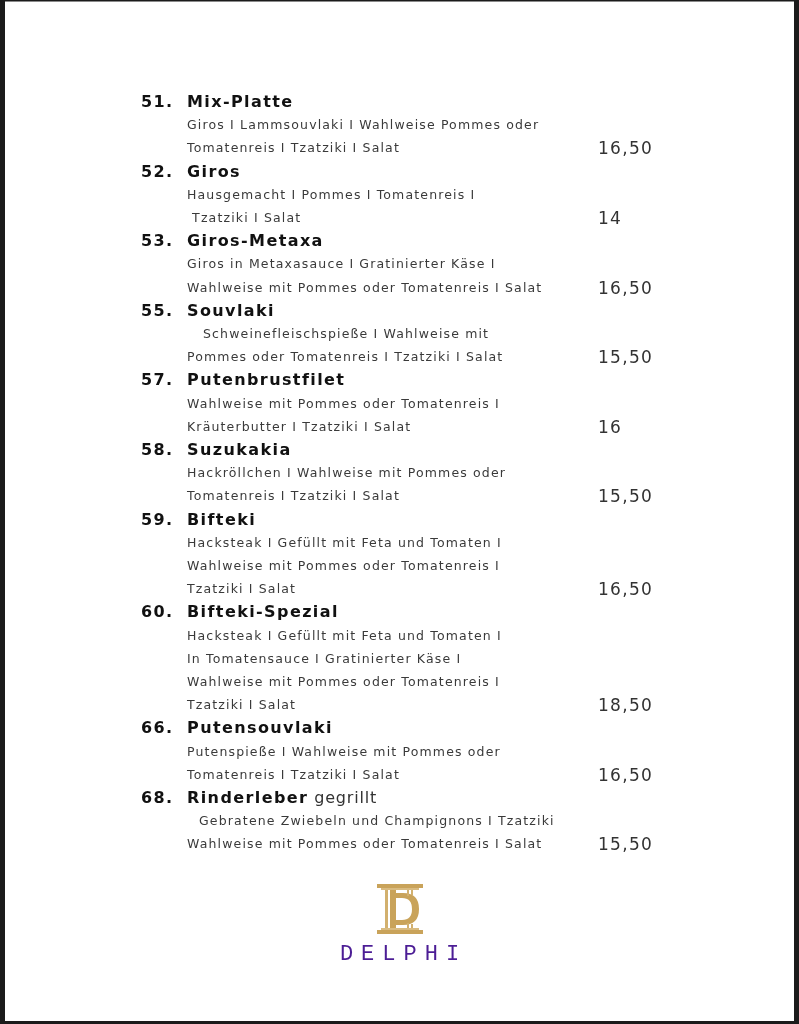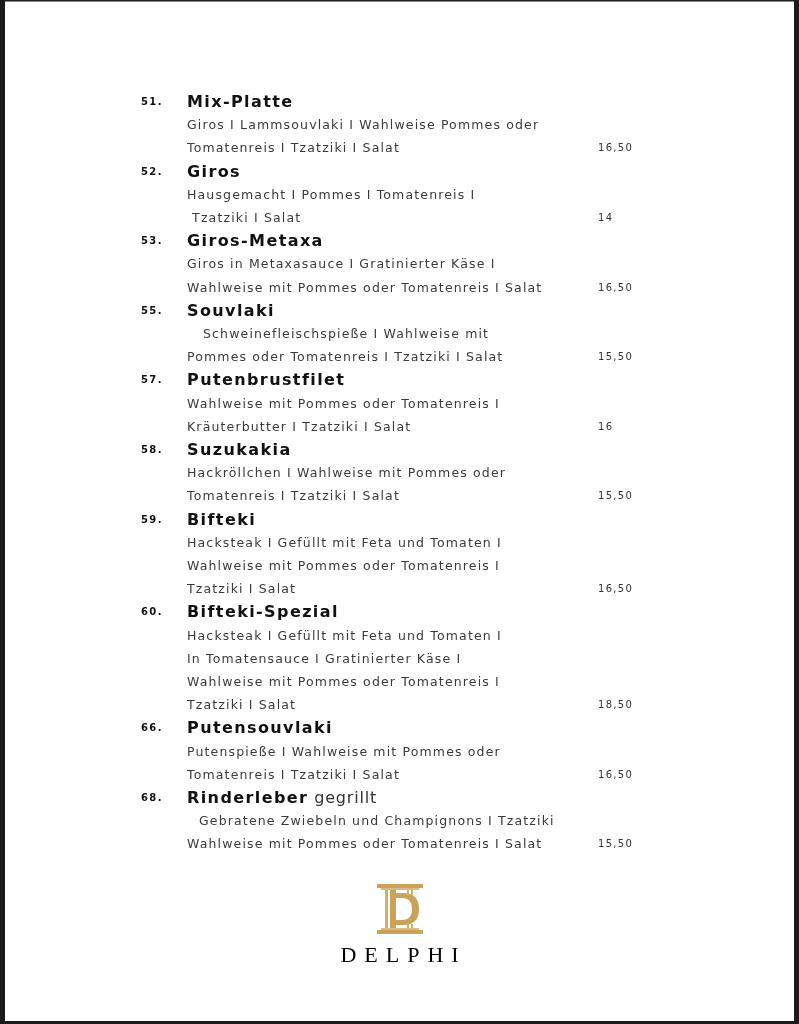--- a/index.html
+++ b/index.html
@@ -29,21 +29,21 @@
     font-size: 12.5px;
     letter-spacing: 1.1px;
     white-space: nowrap;
     color: #2a2a2a;
   }
   .num {
     position: absolute;
     left: 136px;
     font-weight: bold;
     color: #111;
-    font-size: 10px;
+    font-size: 16px;
     letter-spacing: 1.4px;
   }
   .name {
     position: absolute;
     left: 182px;
     font-weight: bold;
     color: #111;
     font-size: 16px;
     letter-spacing: 1.4px;
   }
@@ -57,36 +57,36 @@
     left: 182px;
     font-weight: normal;
     color: #3a3a3a;
     font-size: 12.5px;
     letter-spacing: 1.15px;
   }
   .price {
     position: absolute;
     left: 593px;
     color: #333;
-    font-size: 10px;
+    font-size: 17px;
     letter-spacing: 1.3px;
   }
   .logo {
     position: absolute;
     left: 0; top: 882px; width: 100%;
     text-align: center;
   }
   .logo svg { display: block; margin: 0 auto; }
   .logo-text {
     margin-top: 8px;
-    font-family: Liberation Serif, serif;
+    font-family: Liberation Mono, monospace;
     font-weight: 200;
     font-size: 22px;
     letter-spacing: 8px;
-    color: #000000;
+    color: #4c1d95;
     padding-left: 8px;
   }
 </style>
 </head>
 <body>
 
 <div class="page">
   <div class="menu" id="menu">
       <div class="line" style="top: 90px; left: 0px; width: 100%;">
         <span class="num">51.</span>

